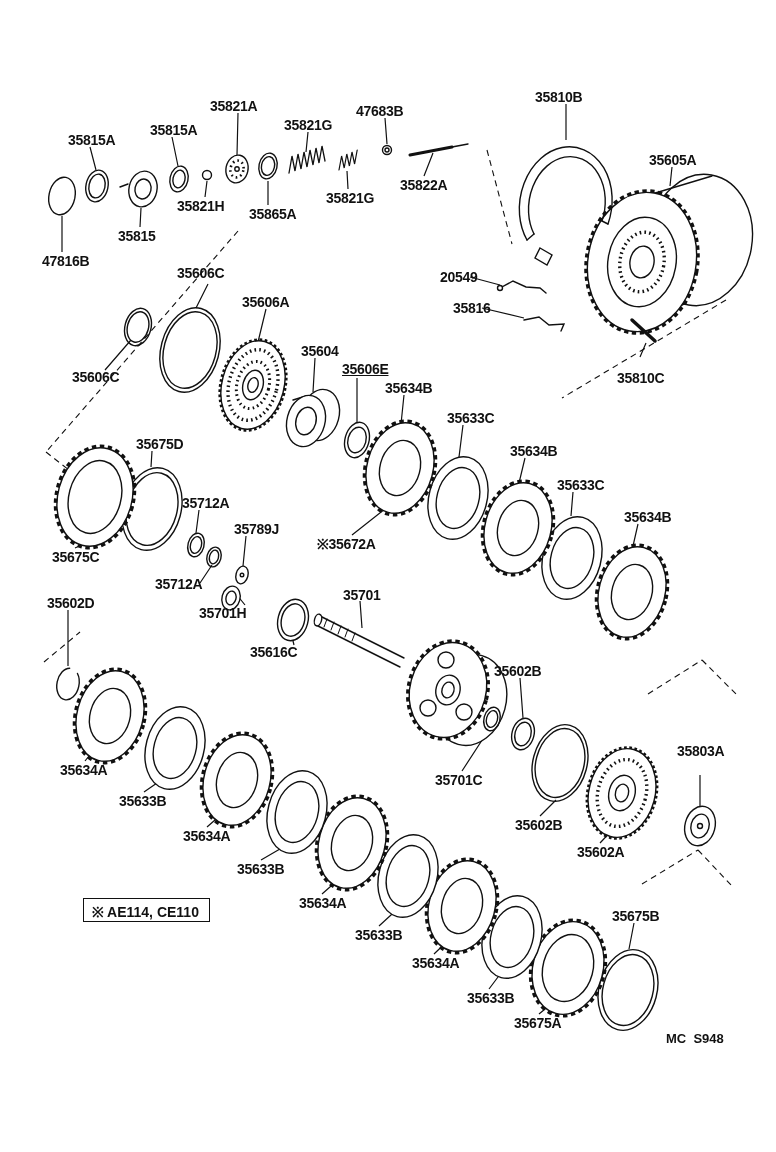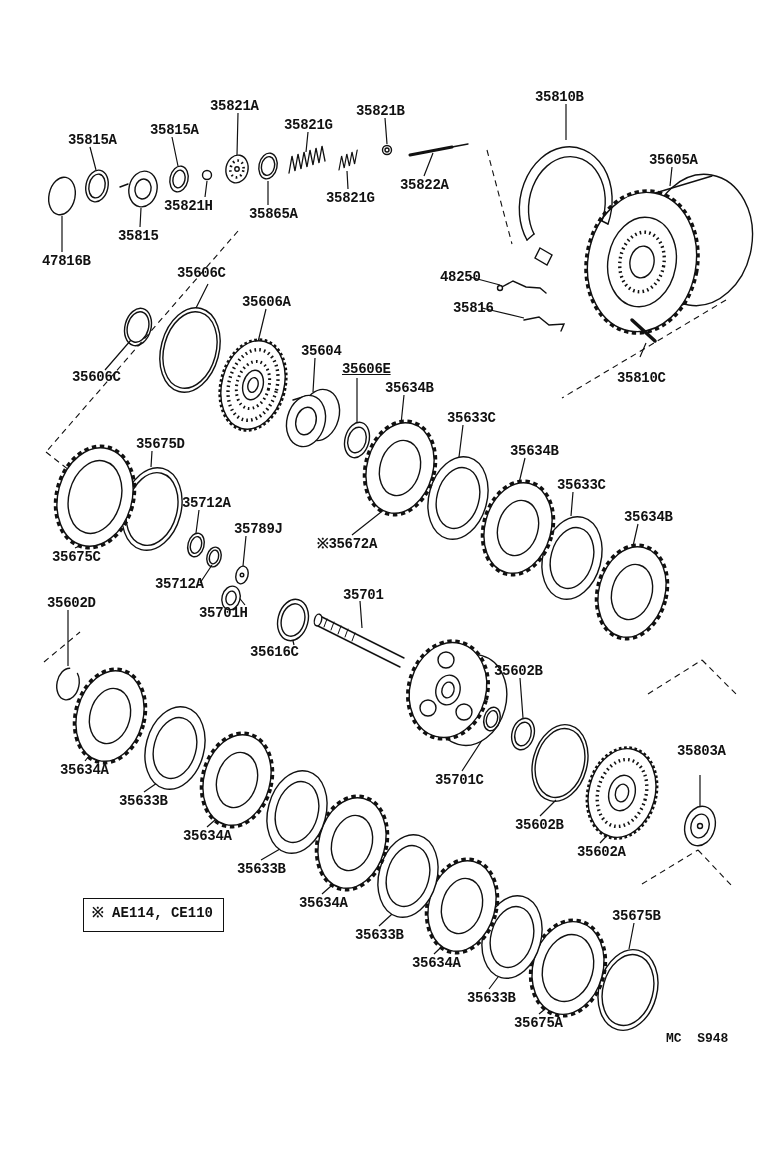--- a/index.html
+++ b/index.html
@@ -1,28 +1,28 @@
 <!DOCTYPE html>
 <html style="--ink: #111111; --bg: #ffffff;"><head>
 <meta charset="utf-8">
 <style>
   html,body{margin:0;padding:0;background:#fff;}
   .stage{
     position:relative;width:776px;height:1152px;background:var(--bg,#fff);
-    font-family:Liberation Mono, monospace;overflow:hidden;border-radius:16px;
+    font-family:Liberation Sans, sans-serif;overflow:hidden;border-radius:16px;
   }
   .stage svg{position:absolute;left:0;top:0;}
   .lbl{
     position:absolute;font-weight:bold;font-size:14px;line-height:15px;
     letter-spacing:-0.3px;color:var(--ink,#000);white-space:nowrap;
   }
   .lbl.u{text-decoration:underline;}
   .note{
     position:absolute;left:83px;top:898px;border:1.7px solid var(--ink,#000);
-    padding:3px 10px 10px 8px;font-weight:bold;font-size:14px;color:var(--ink,#000);
+    padding:3px 10px 0 8px;font-weight:bold;font-size:14px;color:var(--ink,#000);
   }
   .mc{
     position:absolute;left:666px;top:1031px;font-weight:bold;font-size:13px;
     color:var(--ink,#000);white-space:pre;
   }
   
   svg .s{stroke:var(--ink,#111);stroke-width:1.4;fill:none;stroke-linecap:round;}
   svg .sf{stroke:var(--ink,#111);stroke-width:1.4;fill:#fff;}
   svg .teeth{stroke:var(--ink,#111);stroke-width:6.5;fill:none;stroke-dasharray:4.2 3.4;}
   svg .dots{stroke:var(--ink,#111);fill:none;stroke-dasharray:1.6 3.2;stroke-width:3.4;}
@@ -290,34 +290,34 @@
     <ellipse class="teeth" cx="110" cy="716" rx="33" ry="46"></ellipse>
     <ellipse class="sf" cx="110" cy="716" rx="33" ry="46"></ellipse>
     <ellipse class="s" cx="110" cy="716" rx="20" ry="28"></ellipse>
   </g>
   <g>
     <ellipse class="s" cx="68" cy="684" rx="11" ry="16" stroke-dasharray="62 10" transform="rotate(12 68 684)"></ellipse>
   </g>
 </svg>
 
 <div class="lbl" style="left:210px;top:99px">35821A</div>
-<div class="lbl" style="left:356px;top:104px">35821B</div>
+<div class="lbl" style="left:356px;top:104px">47683B</div>
 <div class="lbl" style="left:535px;top:90px">35810B</div>
 <div class="lbl" style="left:150px;top:123px">35815A</div>
 <div class="lbl" style="left:284px;top:118px">35821G</div>
 <div class="lbl" style="left:68px;top:133px">35815A</div>
 <div class="lbl" style="left:649px;top:153px">35605A</div>
 <div class="lbl" style="left:400px;top:178px">35822A</div>
-<div class="lbl" style="left:164px;top:199px">35821H</div>
+<div class="lbl" style="left:177px;top:199px">35821H</div>
 <div class="lbl" style="left:249px;top:207px">35865A</div>
 <div class="lbl" style="left:326px;top:191px">35821G</div>
 <div class="lbl" style="left:118px;top:229px">35815</div>
 <div class="lbl" style="left:42px;top:254px">47816B</div>
 <div class="lbl" style="left:177px;top:266px">35606C</div>
-<div class="lbl" style="left:440px;top:270px">48250</div>
+<div class="lbl" style="left:440px;top:270px">20549</div>
 <div class="lbl" style="left:453px;top:301px">35816</div>
 <div class="lbl" style="left:242px;top:295px">35606A</div>
 <div class="lbl" style="left:617px;top:371px">35810C</div>
 <div class="lbl" style="left:72px;top:370px">35606C</div>
 <div class="lbl" style="left:301px;top:344px">35604</div>
 <div class="lbl u" style="left:342px;top:362px">35606E</div>
 <div class="lbl" style="left:385px;top:381px">35634B</div>
 <div class="lbl" style="left:447px;top:411px">35633C</div>
 <div class="lbl" style="left:510px;top:444px">35634B</div>
 <div class="lbl" style="left:136px;top:437px">35675D</div>

